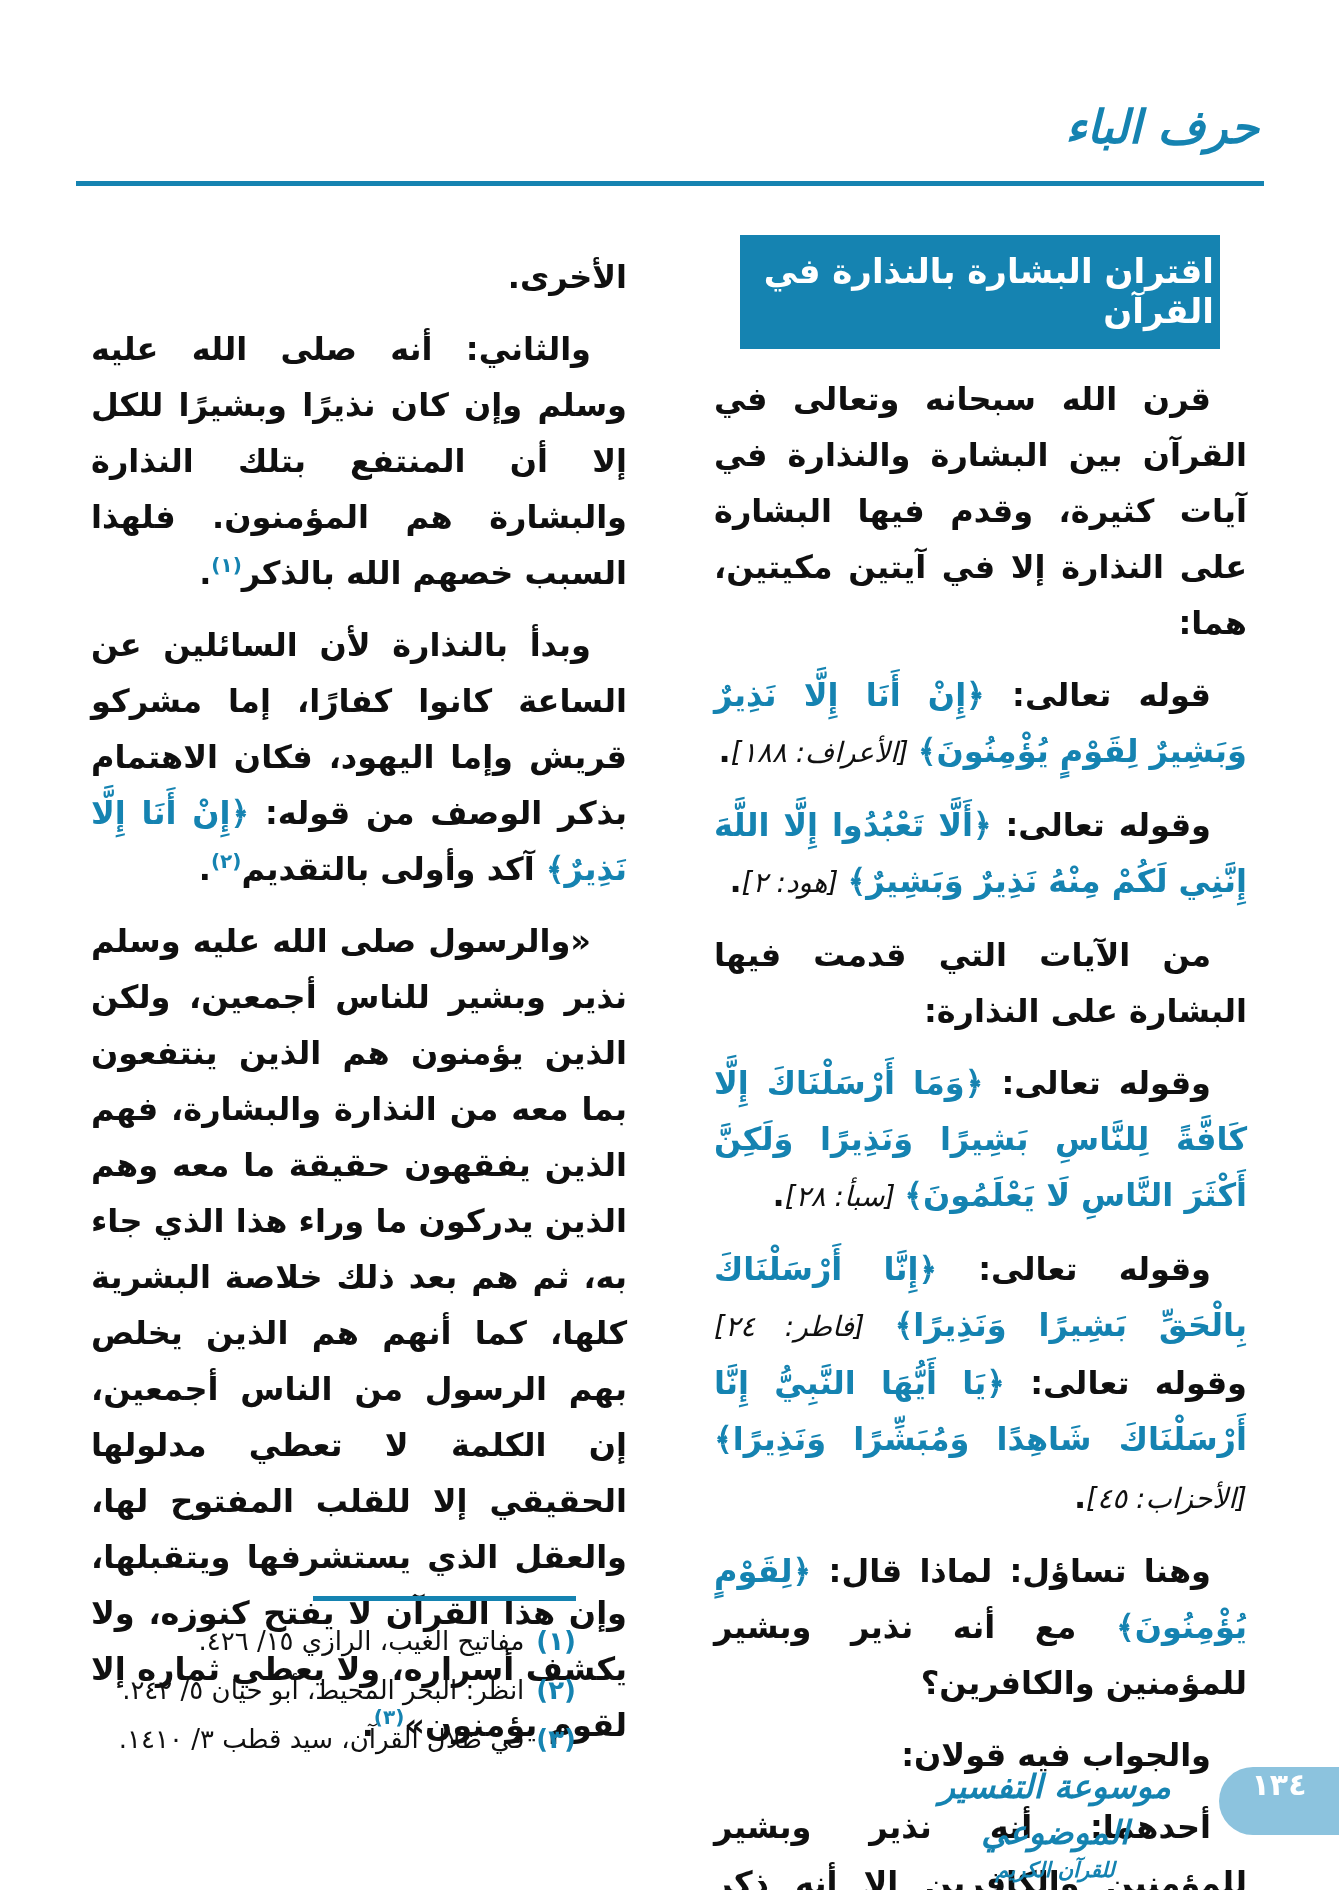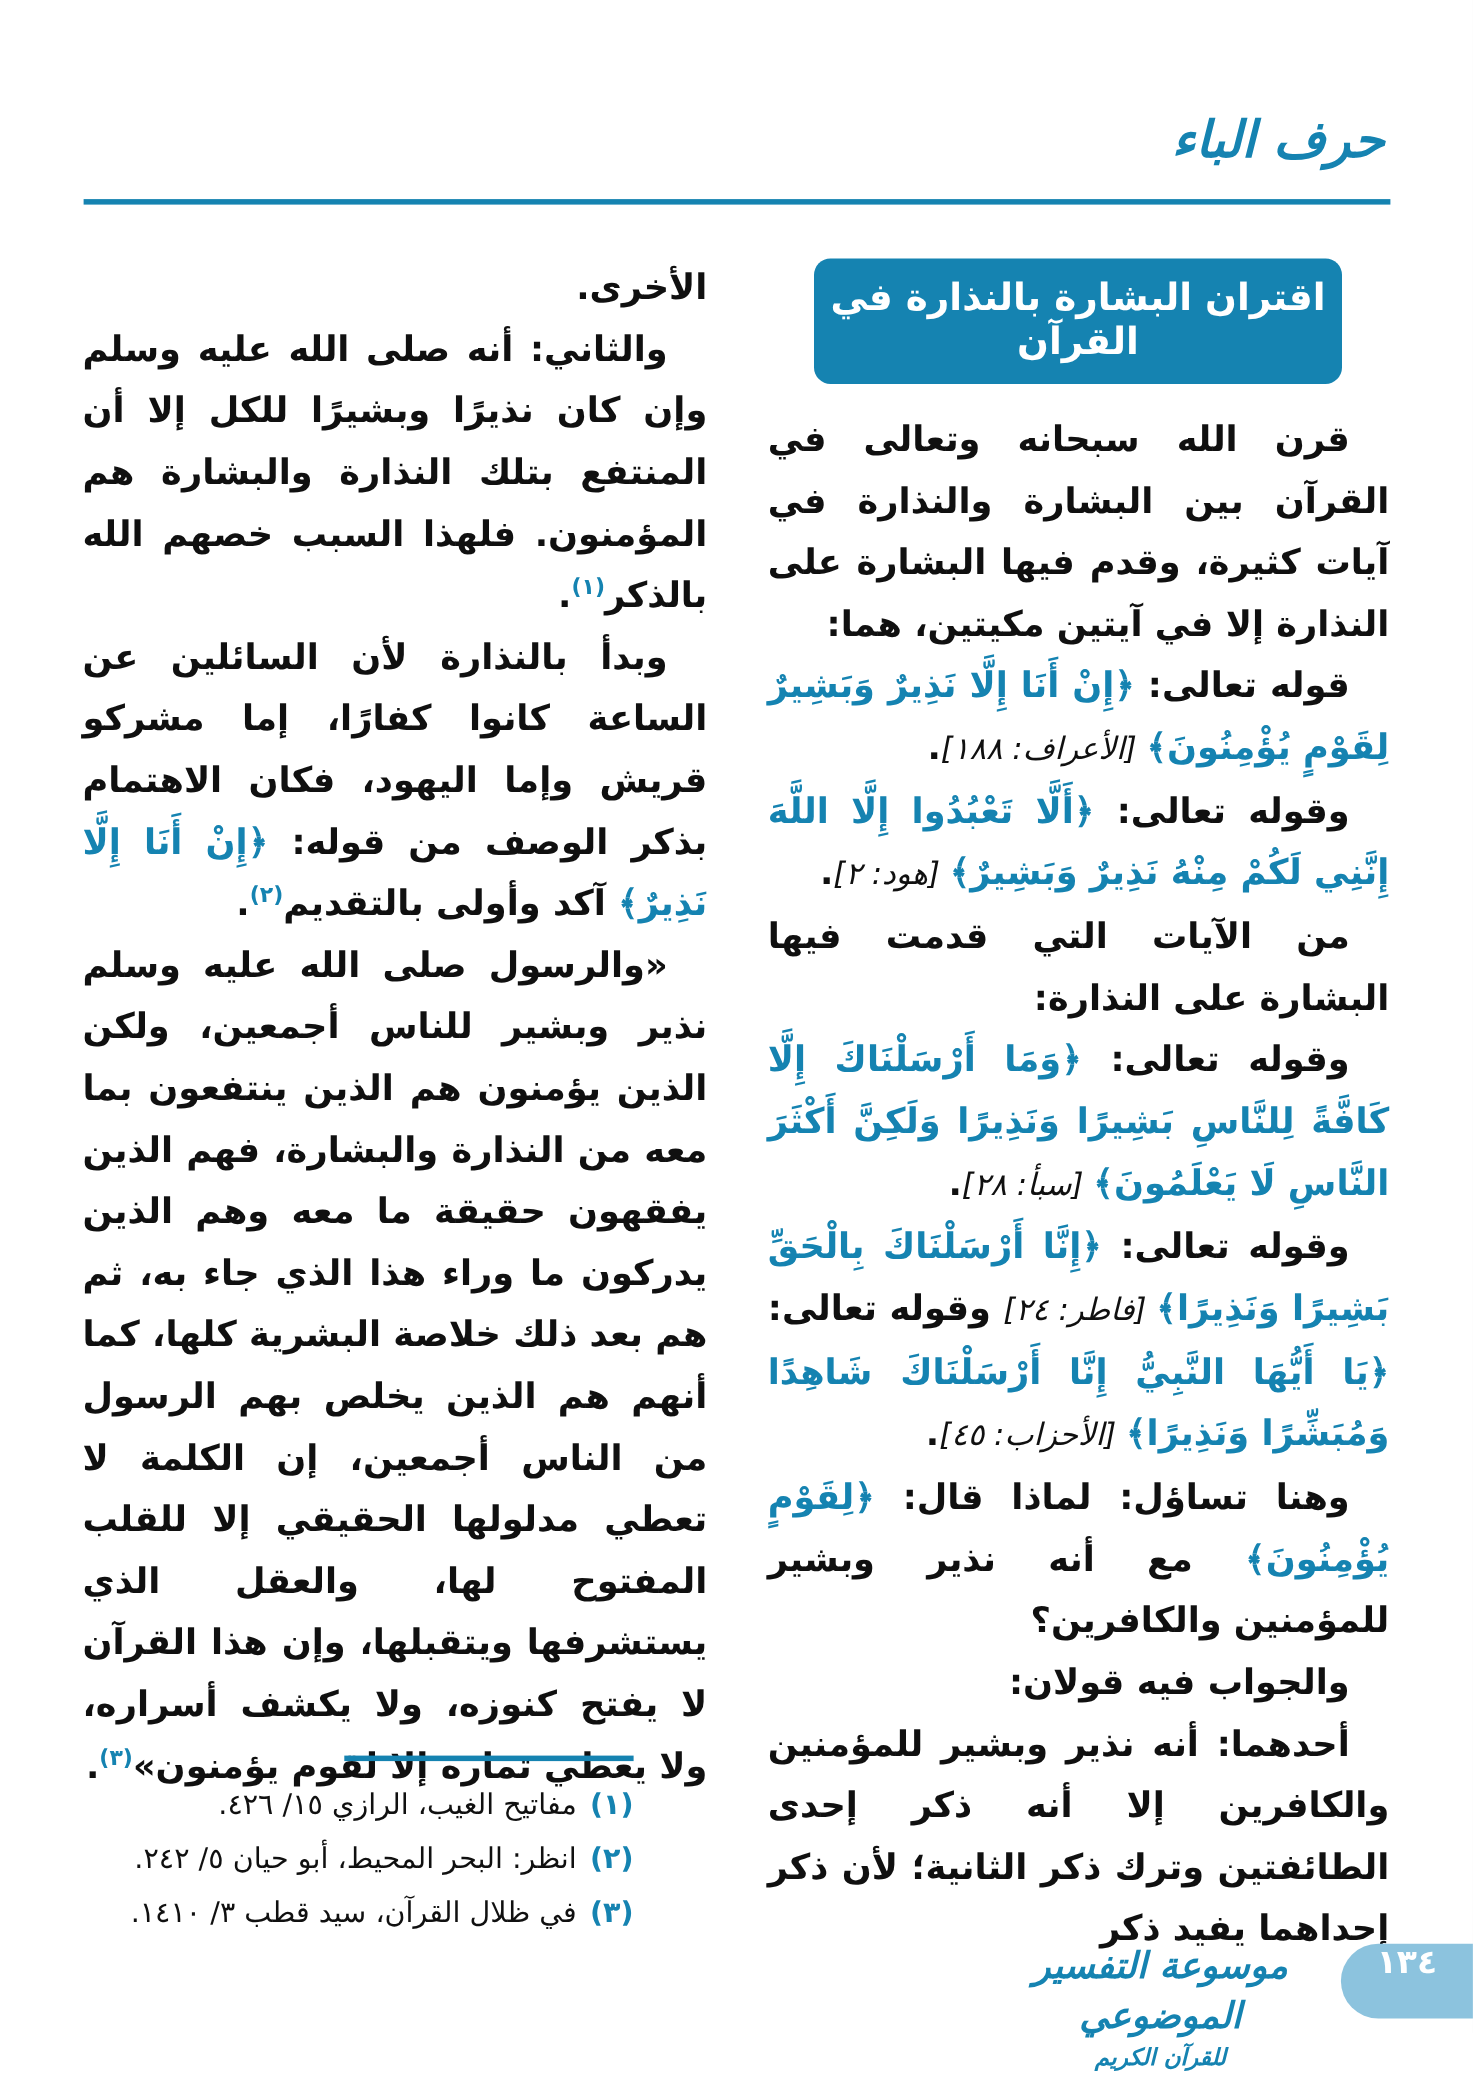--- a/index.html
+++ b/index.html
@@ -25,28 +25,27 @@
   }
   
   .col {
     position:absolute; top:233px;
     text-align:justify;
   }
   .col-right { right:76px; width:565px; }
   .col-left  { left:75px;  width:568px; }
   .title-box {
     background:var(--teal); color:#ffffff;
-    text-align:center;
+    text-align:right;
     font-size:34px; font-weight:bold;
     margin:2px 43px 22px 42px;
     padding:16px 6px 18px 6px;
-    border-radius:15px;
   }
   .para {
-    margin:0; padding:0;
+    margin:16px; padding:0;
     font-size:32px; line-height:56px;
     font-weight:bold; color:#101010;
   }
   .para.indent { text-indent:36px; }
   .seg-body  { color:#101010; }
   .seg-quran { color:var(--teal); }
   .seg-ref   { color:#101010; font-weight:normal; font-size:28px;font-style:italic; }
   .seg-fnmark{
     color:var(--teal); font-size:20px;
     vertical-align:super; line-height:0; font-weight:bold;

